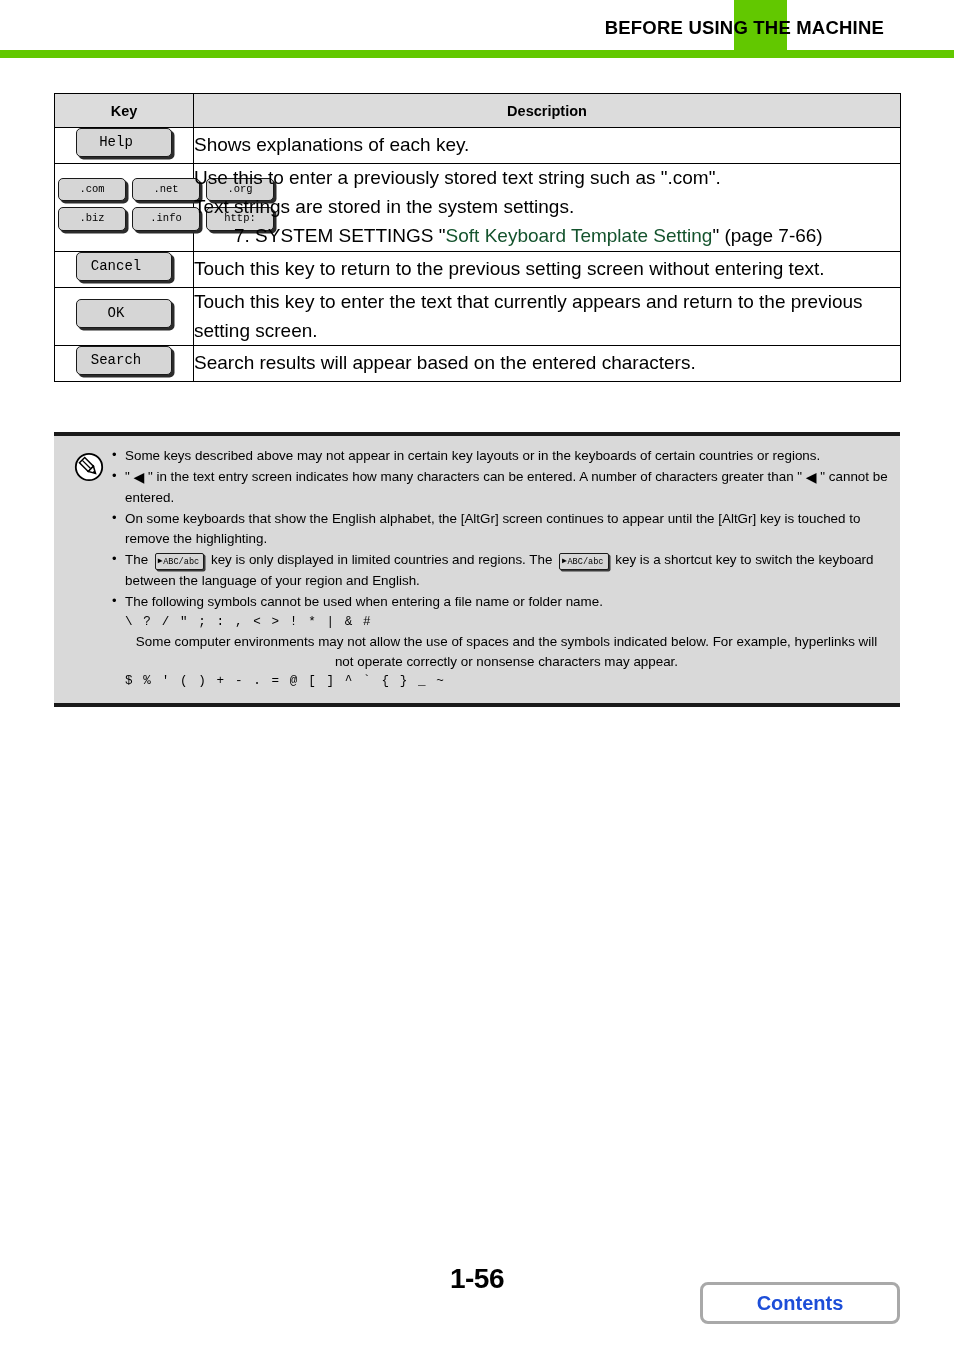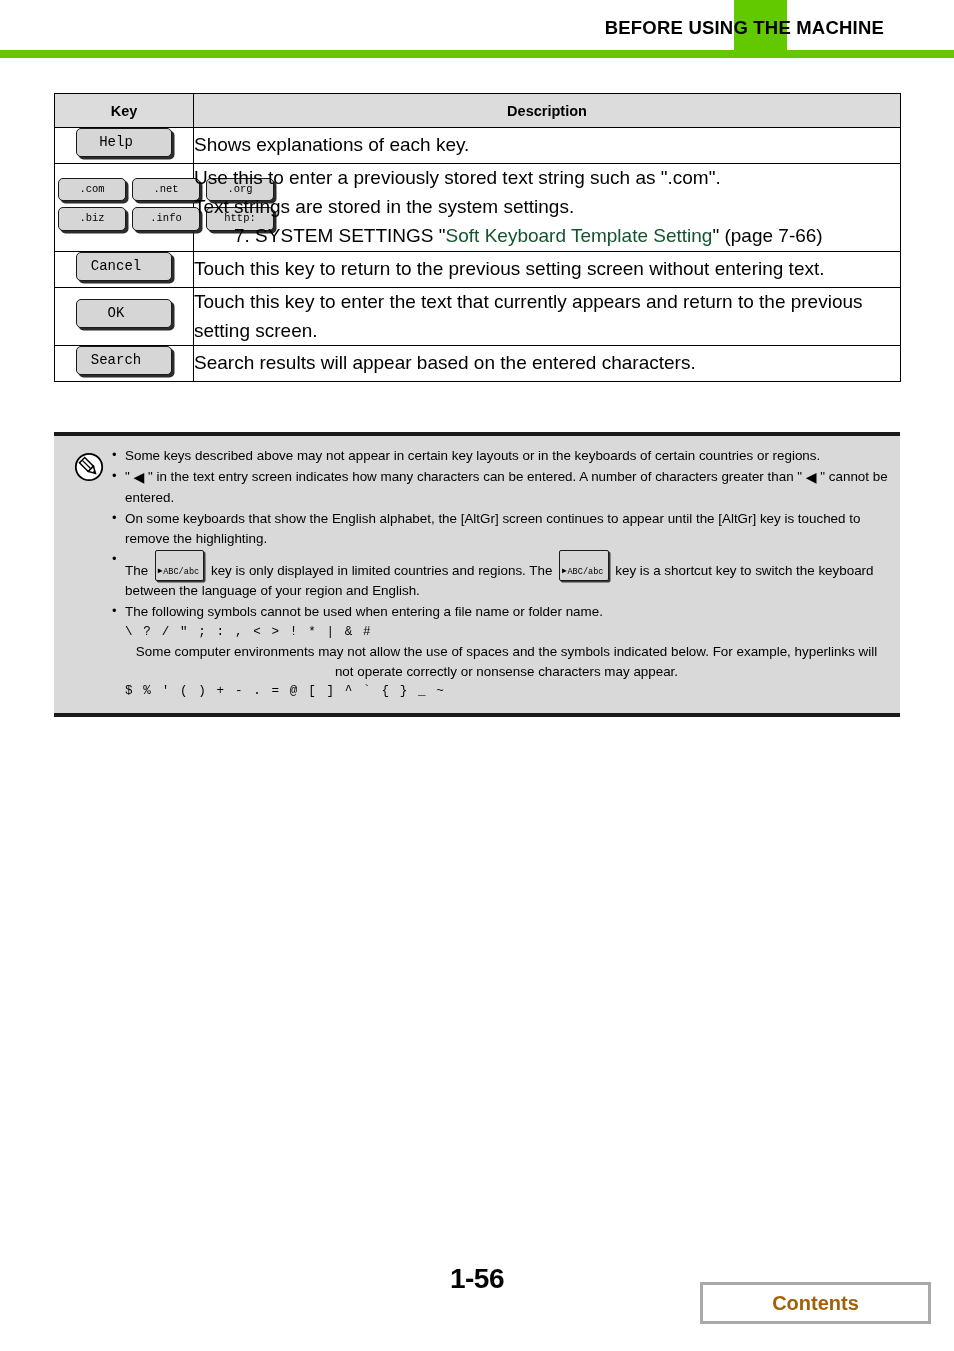--- a/index.html
+++ b/index.html
@@ -174,21 +174,21 @@
   
   .minikey {
     display: inline-block;
     background: #d6d6d6;
     border: 1.1px solid #1a1a1a;
     border-radius: 2px;
     box-shadow: 1.5px 1.5px 0 0 #3a3a3a;
     font-family: "Liberation Mono", "DejaVu Sans Mono", monospace;
     font-size: 8.6px;
     line-height: 1;
-    padding: 16px 4px 3px 2px;
+    padding: 3px 4px 3px 2px;
     margin: 0 3px;
     vertical-align: 1px;
     white-space: nowrap;
   }
   .minikey .caret {
     font-size: 8px;
     vertical-align: 0.5px;
     margin-right: 0.5px;
   }
 
@@ -199,26 +199,26 @@
     width: 954px;
     text-align: center;
     font-size: 28px;
     font-weight: bold;
     letter-spacing: -0.5px;
   }
   .contents-btn {
     position: absolute;
     left: 700px;
     top: 1282px;
-    width: 231px;
+    width: 200px;
     height: 42px;
     border: 3px solid #a9a9a9;
-    border-radius: 0;
+    border-radius: 8px;
     background: #ffffff;
-    color: #a16207;
+    color: #1d4ed8;
     font-size: 20px;
     font-weight: bold;
     display: flex;
     align-items: center;
     justify-content: center;
     box-sizing: border-box;
   }
 </style>
 </head>
 <body>

